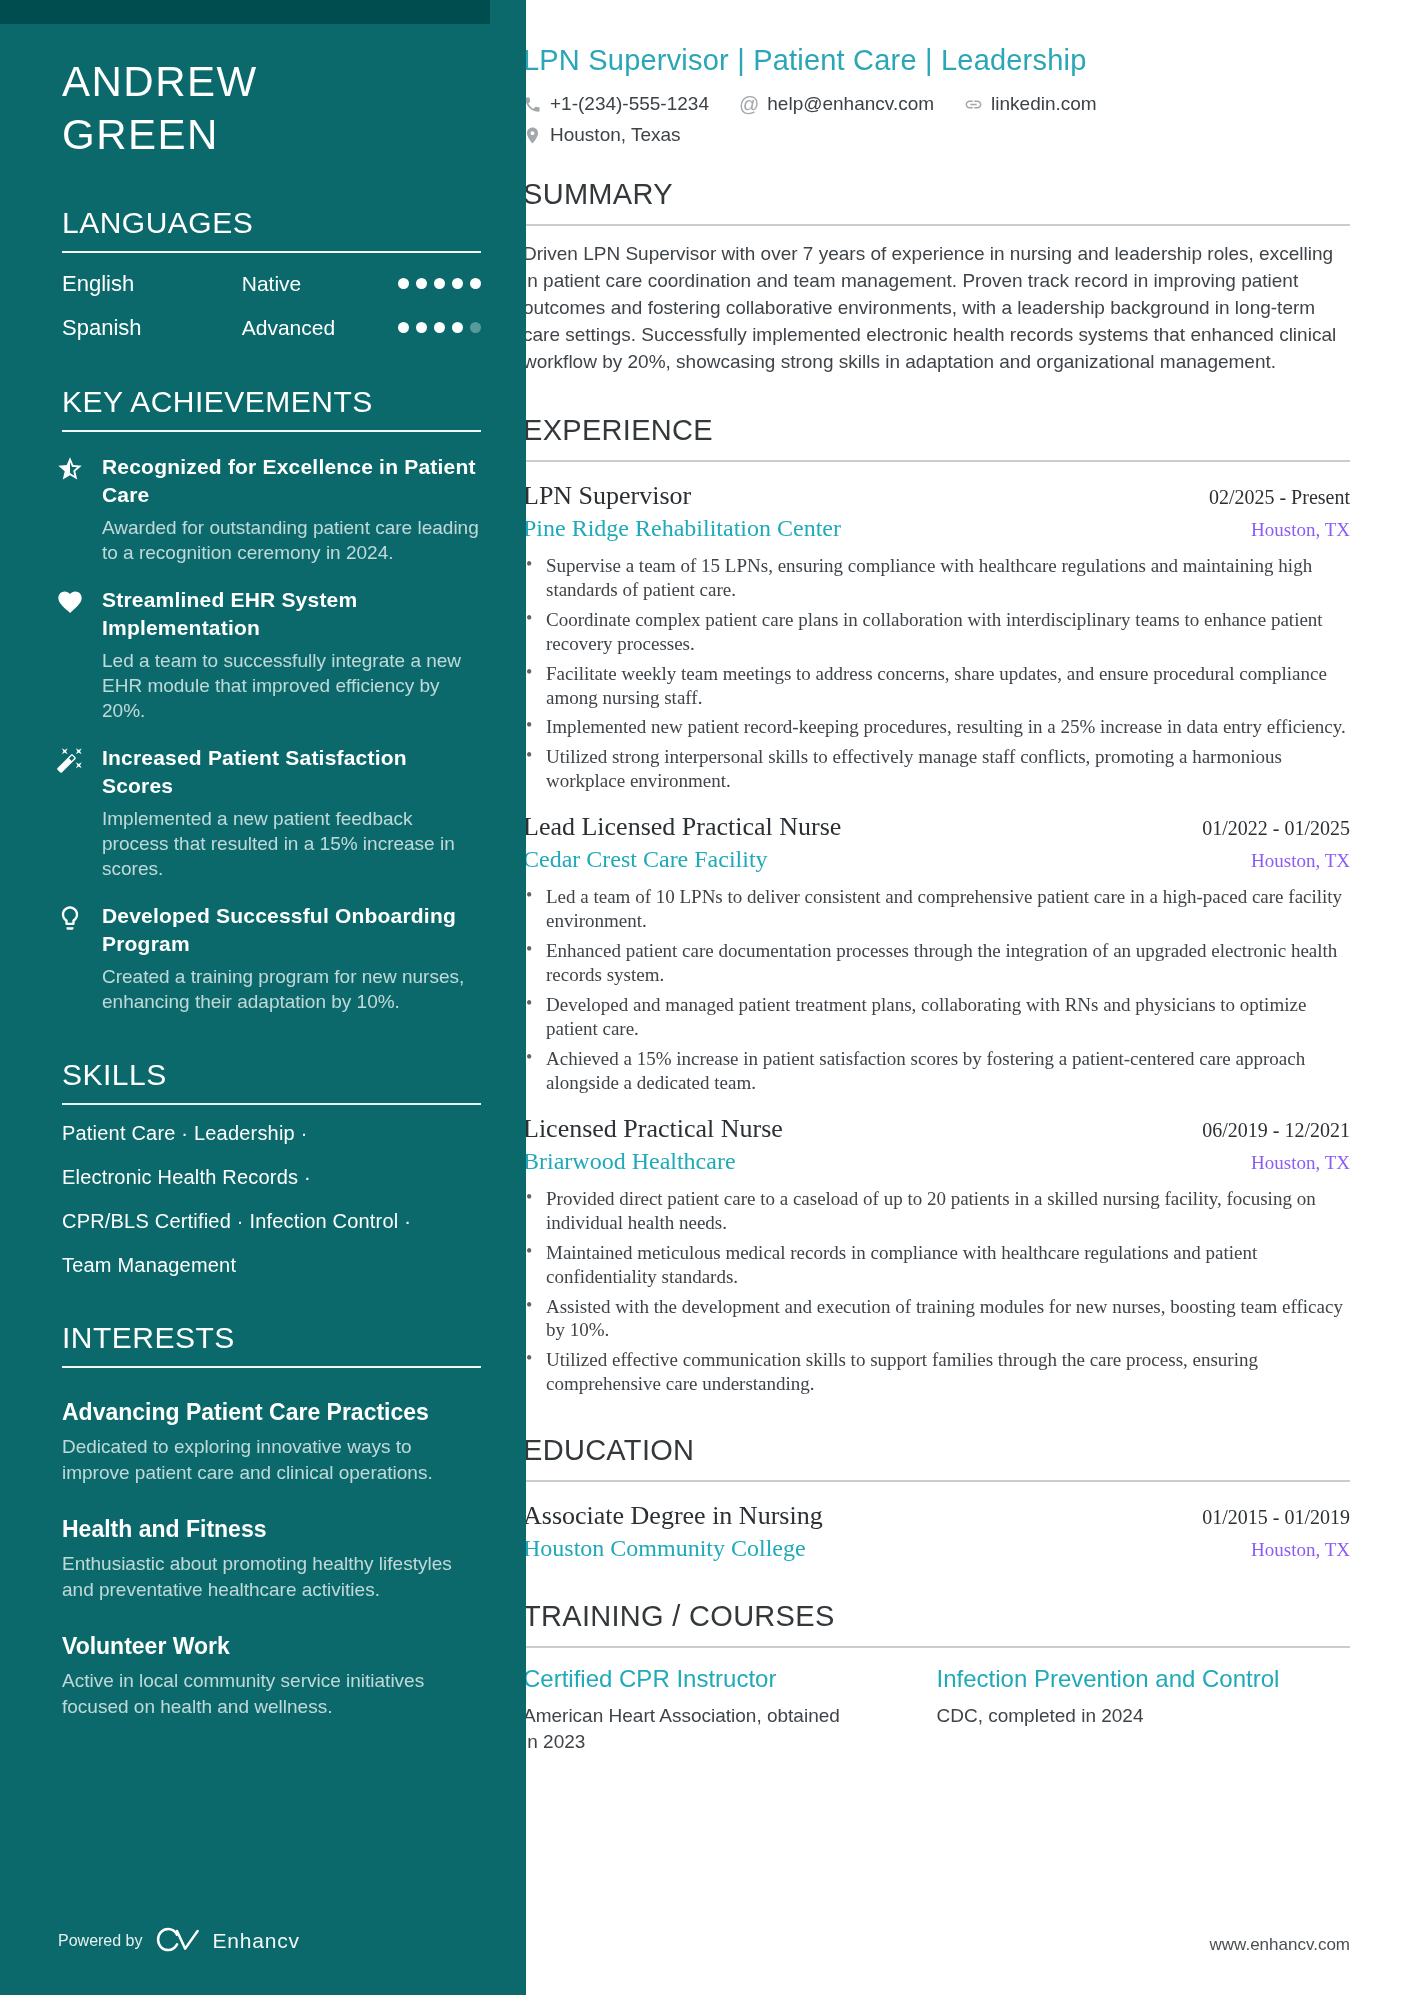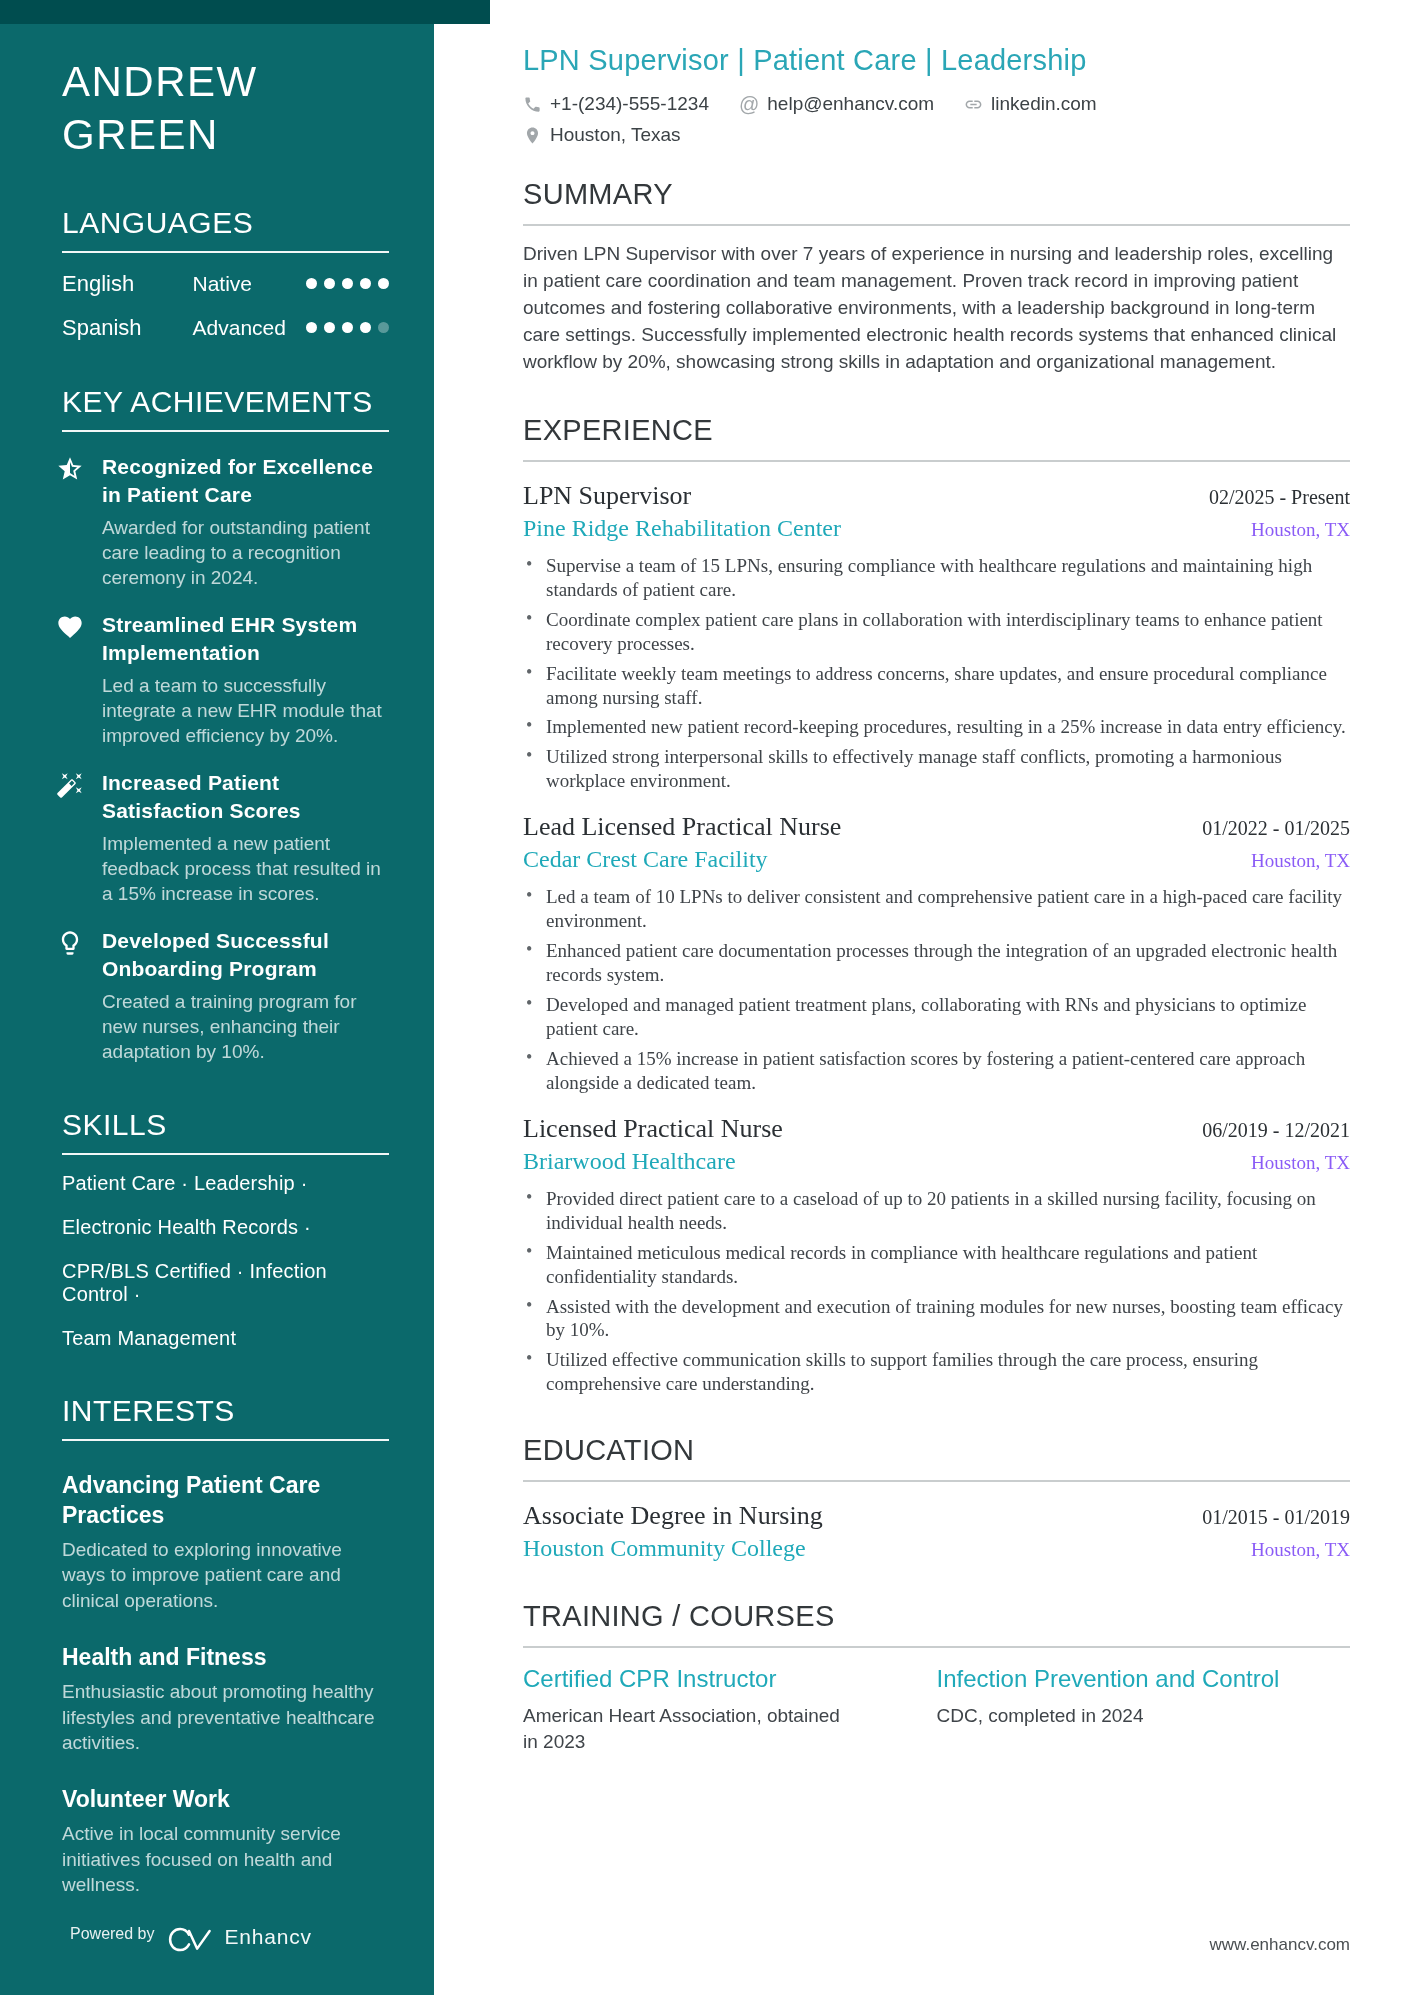--- a/index.html
+++ b/index.html
@@ -1,20 +1,20 @@
 <!DOCTYPE html>
 <html><head>
 <meta charset="utf-8">
 <style>
   html,body{margin:0;padding:0;background:#e8e8e8;}
   .page{position:relative;width:1410px;height:1995px;background:#ffffff;
         font-family:"Liberation Sans",sans-serif;overflow:hidden;margin:0 auto;}
 
   
-  .sidebar{position:absolute;top:0;left:0;bottom:0;width:434px;background:#0B696B;
+  .sidebar{position:absolute;top:0;left:0;bottom:0;width:526px;background:#0B696B;
            color:#fff;box-sizing:border-box;padding:56px 45px 0 62px;}
   .top-strip{position:absolute;top:0;left:0;width:490px;height:24px;background:#004D4F;}
   .name{font-size:42px;line-height:1.26;font-weight:normal;letter-spacing:1.5px;
         margin:0;max-width:330px;text-transform:uppercase;}
   .s-section{margin-top:44px;}
   .s-head{font-size:30px;font-weight:normal;letter-spacing:.5px;margin:0;
           padding-bottom:11px;border-bottom:2px solid rgba(255,255,255,.95);}
   .lang-row{display:flex;align-items:center;margin-top:18px;font-size:22px;}
   .lang-name{flex:1.15;}
   .lang-level{flex:1;font-size:21px;}
@@ -23,21 +23,21 @@
   .dot.on{background:#fff;}
   .ach-item{position:relative;padding-left:40px;margin-top:21px;}
   .ach-icon{position:absolute;left:-6px;top:2px;width:28px;height:28px;}
   .ach-title{font-size:21px;font-weight:bold;line-height:1.33;margin:0;letter-spacing:.2px;}
   .ach-desc{font-size:19px;line-height:1.32;color:rgba(255,255,255,.74);margin:6px 0 0;}
   .skills-list{margin:17px 0 0;padding:0;list-style:none;font-size:20px;}
   .skills-list li{margin-bottom:21px;letter-spacing:.2px;}
   .int-item{margin-top:30px;}
   .int-title{font-size:23px;font-weight:bold;line-height:1.28;margin:0;}
   .int-desc{font-size:19px;line-height:1.33;color:rgba(255,255,255,.74);margin:7px 0 0;}
-  .sidebar-footer{position:absolute;left:70px;bottom:38px;display:flex;align-items:flex-start;gap:13px;}
+  .sidebar-footer{position:absolute;left:58px;bottom:38px;display:flex;align-items:center;gap:13px;}
   .powered{font-size:16px;color:rgba(255,255,255,.9);}
   .brand-mark{width:44px;height:32px;display:block;}
   .brand{font-size:21px;letter-spacing:.8px;color:rgba(255,255,255,.95);}
 
   
   .main{margin-left:490px;padding:44px 60px 0 33px;box-sizing:border-box;color:#3F4449;}
   .m-title{font-size:29px;color:#2AA6B6;font-weight:normal;margin:0;letter-spacing:.2px;}
   .contact{display:flex;gap:30px;margin-top:16px;font-size:19px;color:#3C4246;align-items:center;}
   .c-item{display:flex;align-items:center;gap:8px;}
   .ic{width:19px;height:19px;flex:0 0 auto;}

